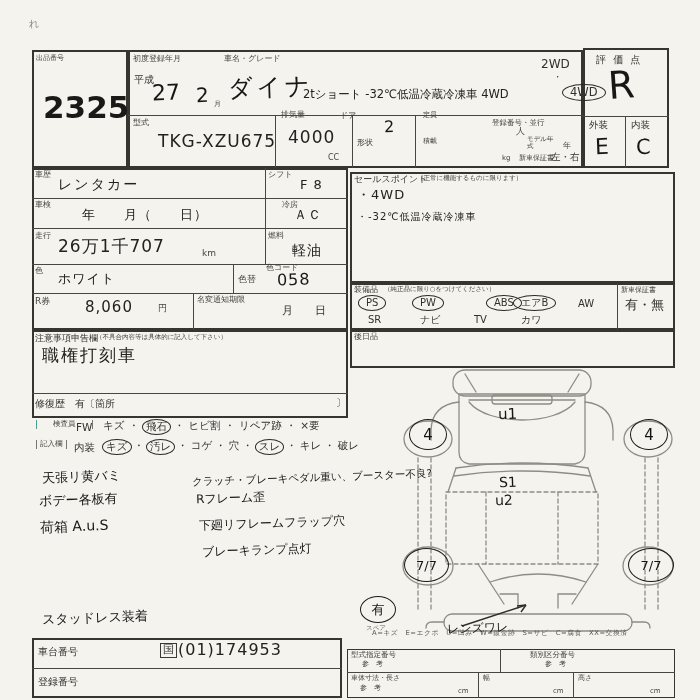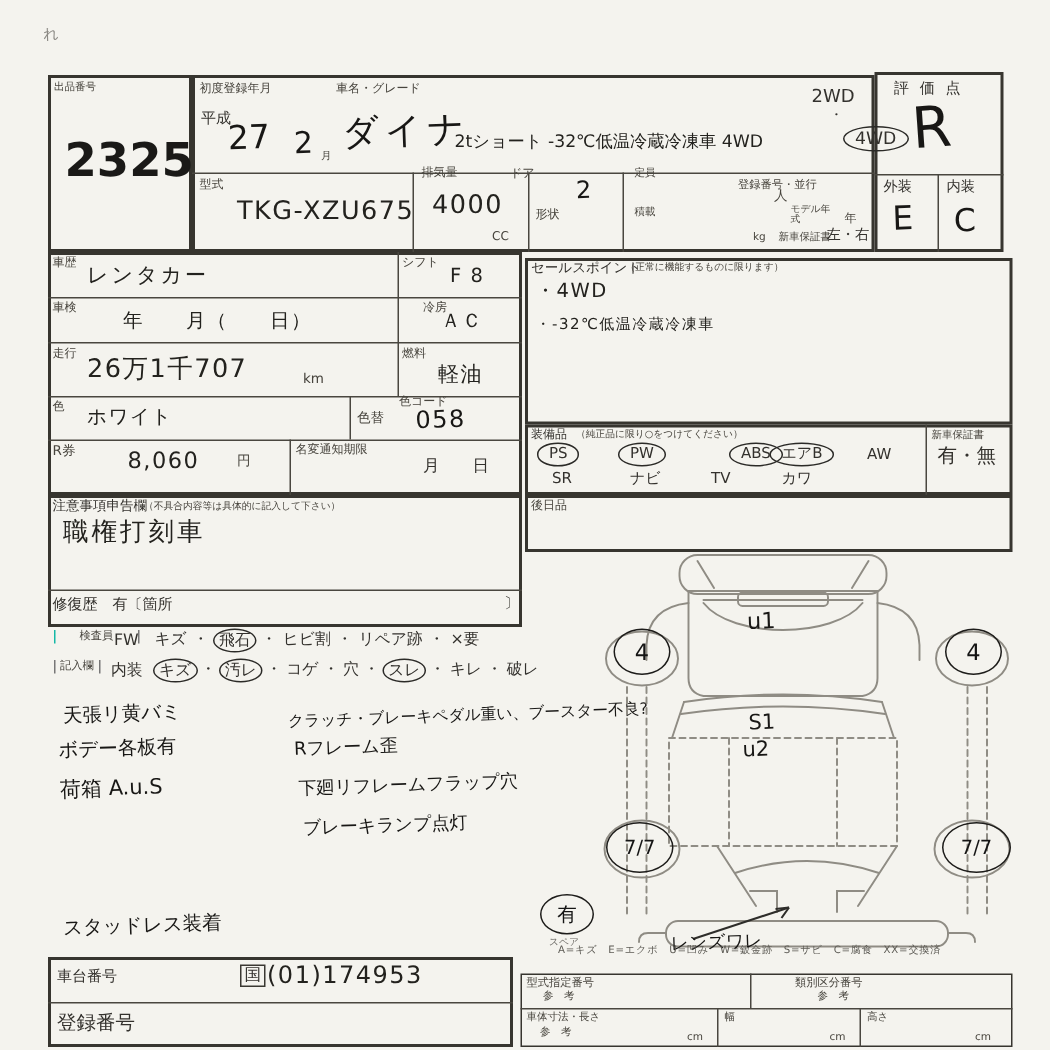--- a/index.html
+++ b/index.html
@@ -238,21 +238,21 @@
   </div>
 <div class="t lb" style="left:366px;top:625px;font-size:6.5px;color:#6b6964">スペア</div>
 <div class="t hw rot" style="left:447px;top:622px;font-size:12px">レンズワレ</div>
 <div class="t" style="left:372px;top:630px;font-size:6.8px;color:#5d5b55;letter-spacing:0.5px">A=キズ　E=エクボ　U=凹み　W=鈑金跡　S=サビ　C=腐食　XX=交換済</div>
 
 <div class="bx" style="left:32px;top:638px;width:310px;height:60px"></div>
 <div class="hl" style="left:32px;top:668px;width:310px"></div>
 <div class="t" style="left:38px;top:646px;font-size:10px">車台番号</div>
 <div class="t" style="left:160px;top:643px;font-size:11px;border:1px solid #3a3832;padding:0 2px"><span>国</span></div>
 <div class="t pr" style="left:178px;top:641px;font-size:16px">(01)174953</div>
-<div class="t" style="left:38px;top:676px;font-size:13px">登録番号</div>
+<div class="t" style="left:38px;top:676px;font-size:10px">登録番号</div>
 
 <div class="bx" style="left:347px;top:649px;width:328px;height:49px;border-width:1.5px"></div>
 <div class="hl" style="left:347px;top:672px;width:328px"></div>
 <div class="vl" style="left:500px;top:649px;height:23px"></div>
 <div class="vl" style="left:478px;top:672px;height:26px"></div>
 <div class="vl" style="left:573px;top:672px;height:26px"></div>
 <div class="t lb" style="left:351px;top:651px;font-size:7.5px">型式指定番号</div>
 <div class="t lb" style="left:362px;top:660px;font-size:7px">参　考</div>
 <div class="t lb" style="left:530px;top:651px;font-size:7.5px">類別区分番号</div>
 <div class="t lb" style="left:545px;top:660px;font-size:7px">参　考</div>

